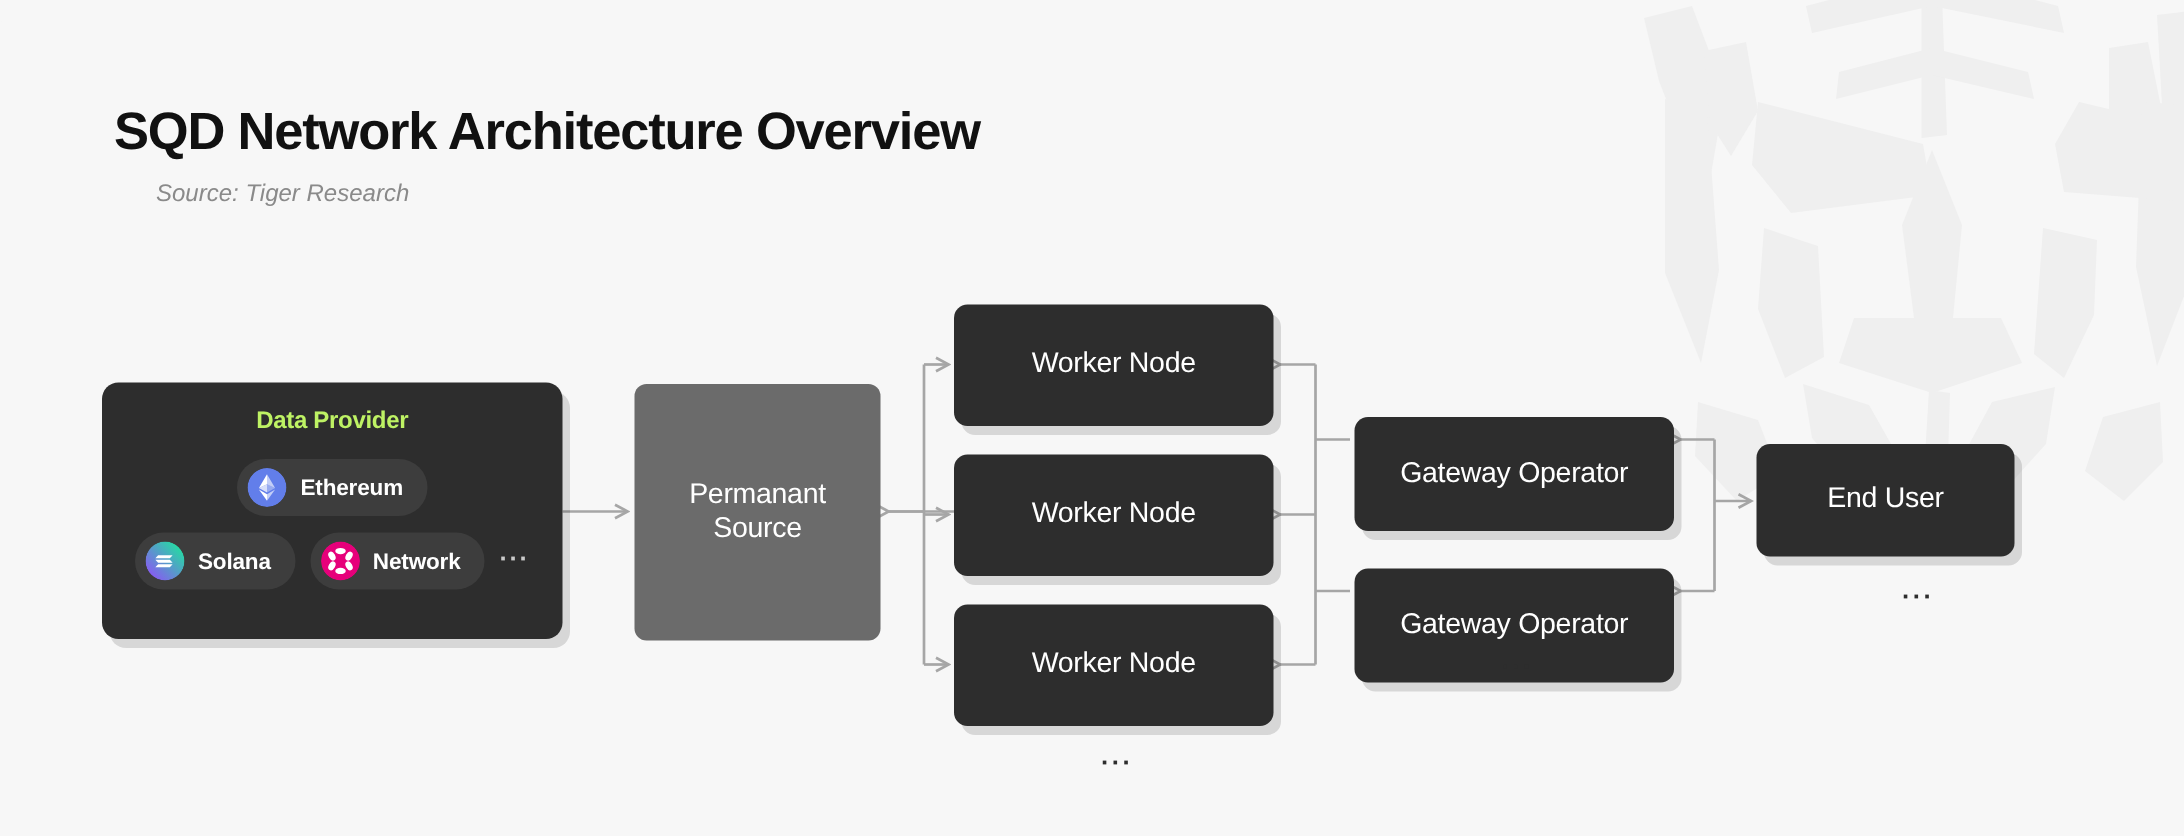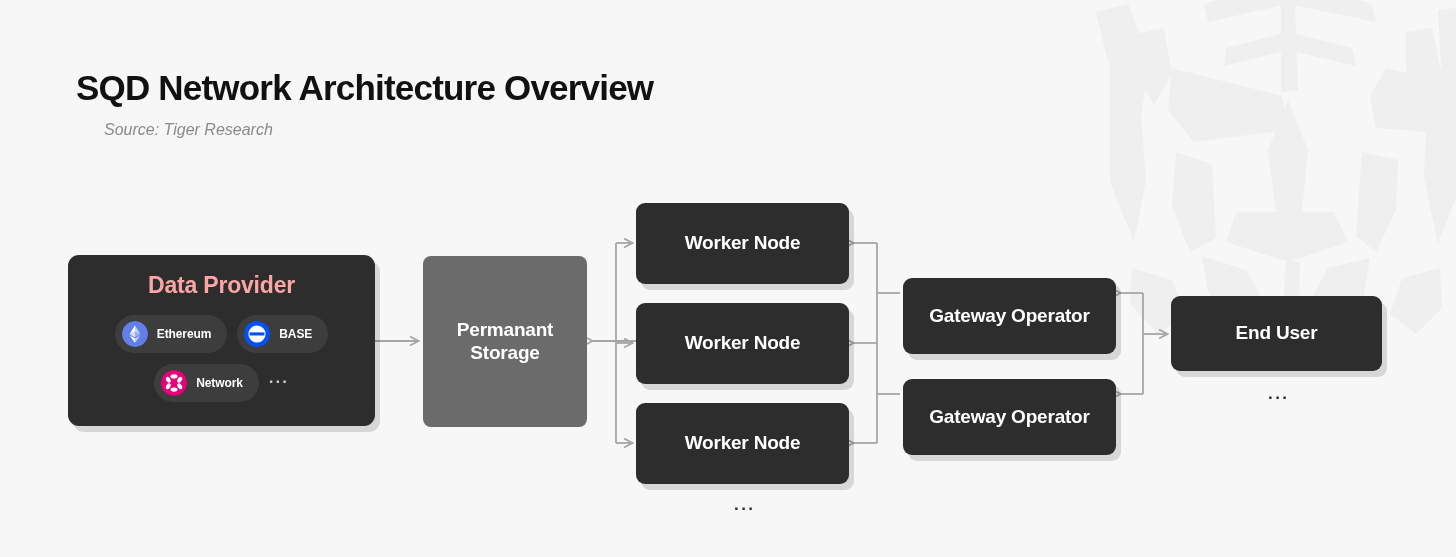--- a/index.html
+++ b/index.html
@@ -74,60 +74,60 @@
     display: flex;
     align-items: center;
     justify-content: center;
     color: #ffffff;
     font-weight: bold;
     z-index: 2;
   }
 
   .node-label {
     font-size: 19px;
-    font-weight: bold;
+    font-weight: normal;
     color: #ffffff;
     text-align: center;
     line-height: 1.18;
     letter-spacing: -0.2px;
   }
 
   
   #data-provider {
     left: 68px; top: 255px;
     width: 307px; height: 171px;
     flex-direction: column;
     justify-content: flex-start;
     padding-top: 17px;
     border-radius: 11px;
   }
   #data-provider .dp-title {
-    font-size: 23px;
-    font-weight: bold;
-    color: #fca5a5;
+    font-size: 16px;
+    font-weight: bold;
+    color: #bef264;
     margin-bottom: 16px;
     letter-spacing: -0.2px;
   }
   .chip-row {
     display: flex;
     align-items: center;
     gap: 10px;
     margin-bottom: 11px;
   }
   .chip {
     display: flex;
     align-items: center;
     gap: 9px;
     background: #3d3d3d;
     border-radius: 22px;
     padding: 6px 16px 6px 7px;
     height: 38px;
   }
   .chip-label {
-    font-size: 12px;
+    font-size: 15px;
     font-weight: bold;
     color: #ffffff;
     white-space: nowrap;
     letter-spacing: -0.1px;
   }
   .chip-icon {
     width: 26px; height: 26px;
     border-radius: 50%;
     flex: 0 0 26px;
     display: block;
@@ -163,21 +163,21 @@
   .gateway {
     left: 903px;
     width: 213px; height: 76px; margin-top: 23px;
   }
   #gateway-1 { top: 255px; }
   #gateway-2 { top: 356px; }
 
   
   #end-user {
     left: 1171px; top: 296px;
-    width: 211px; height: 75px;
+    width: 172px; height: 75px;
   }
 
   
   .dots-below {
     position: absolute;
     z-index: 2;
     color: #2d2d2d;
     font-size: 17px;
     font-weight: bold;
     letter-spacing: 1.5px;
@@ -277,31 +277,38 @@
           <path d="M13 4.2 L13 10.8 L18.4 13.3 Z" fill="#ffffff" opacity="0.62"></path>
           <path d="M13 4.2 L7.6 13.3 L13 10.8 Z" fill="#ffffff"></path>
           <path d="M13 17.5 L13 21.8 L18.4 14.4 Z" fill="#ffffff" opacity="0.62"></path>
           <path d="M13 21.8 L13 17.5 L7.6 14.4 Z" fill="#ffffff"></path>
           <path d="M13 16.4 L18.4 13.3 L13 10.9 Z" fill="#ffffff" opacity="0.35"></path>
           <path d="M7.6 13.3 L13 16.4 L13 10.9 Z" fill="#ffffff" opacity="0.75"></path>
         </svg>
         <span class="chip-label">Ethereum</span>
       </div>
 
+    </div>
+
+    <div class="chip-row">
       <div class="chip">
         <svg class="chip-icon" viewBox="0 0 26 26">
-          <circle cx="13" cy="13" r="13" fill="#0052FF"></circle>
-          <circle cx="13" cy="13" r="8.6" fill="#ffffff"></circle>
-          <rect x="5.6" y="11.4" width="14.8" height="3.1" fill="#0052FF"></rect>
+          <defs>
+            <linearGradient id="solGrad" x1="0%" y1="100%" x2="100%" y2="0%">
+              <stop offset="0%" stop-color="#9945FF"></stop>
+              <stop offset="100%" stop-color="#14F195"></stop>
+            </linearGradient>
+          </defs>
+          <circle cx="13" cy="13" r="13" fill="url(#solGrad)"></circle>
+          <path d="M8.4 9.1 L18.1 9.1 L16.2 11.1 L6.6 11.1 Z" fill="#ffffff"></path>
+          <path d="M6.6 12.1 L16.2 12.1 L18.1 14.1 L8.4 14.1 Z" fill="#ffffff"></path>
+          <path d="M8.4 15.1 L18.1 15.1 L16.2 17.1 L6.6 17.1 Z" fill="#ffffff"></path>
         </svg>
-        <span class="chip-label">BASE</span>
+        <span class="chip-label">Solana</span>
       </div>
-    </div>
-
-    <div class="chip-row">
 
       <div class="chip">
         <svg class="chip-icon" viewBox="0 0 26 26">
           <circle cx="13" cy="13" r="13" fill="#E6007A"></circle>
           <ellipse cx="13" cy="6.4" rx="3.5" ry="2.1" fill="#ffffff"></ellipse>
           <ellipse cx="13" cy="19.6" rx="3.5" ry="2.1" fill="#ffffff"></ellipse>
           <ellipse cx="7.3" cy="9.7" rx="2.1" ry="3.2" fill="#ffffff" transform="rotate(-30 7.3 9.7)"></ellipse>
           <ellipse cx="18.7" cy="16.3" rx="2.1" ry="3.2" fill="#ffffff" transform="rotate(-30 18.7 16.3)"></ellipse>
           <ellipse cx="7.3" cy="16.3" rx="2.1" ry="3.2" fill="#ffffff" transform="rotate(30 7.3 16.3)"></ellipse>
           <ellipse cx="18.7" cy="9.7" rx="2.1" ry="3.2" fill="#ffffff" transform="rotate(30 18.7 9.7)"></ellipse>
@@ -309,21 +316,21 @@
         <span class="chip-label">Network</span>
       </div>
 
       <span class="dots-inline">···</span>
     </div>
   </div>
 
   <div id="storage" class="node">
     <div class="node-label">
       <span>Permanant</span><br>
-      <span>Storage</span>
+      <span>Source</span>
     </div>
   </div>
 
   <div id="worker-1" class="node worker">
     <span class="node-label">Worker Node</span>
   </div>
   <div id="worker-2" class="node worker">
     <span class="node-label">Worker Node</span>
   </div>
   <div id="worker-3" class="node worker">

